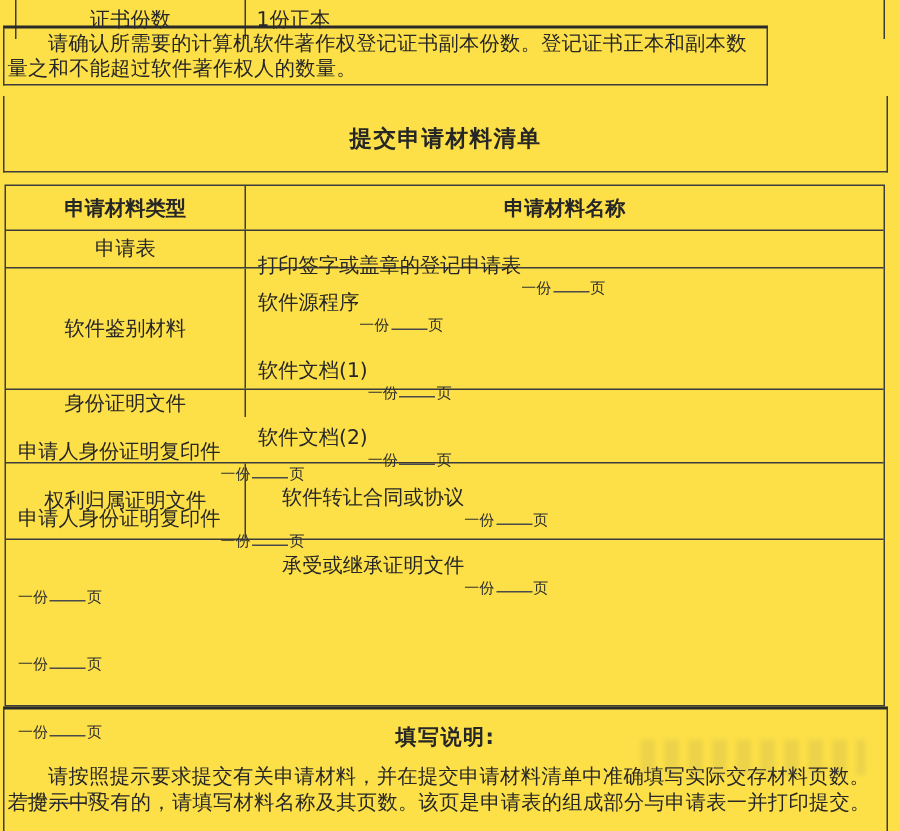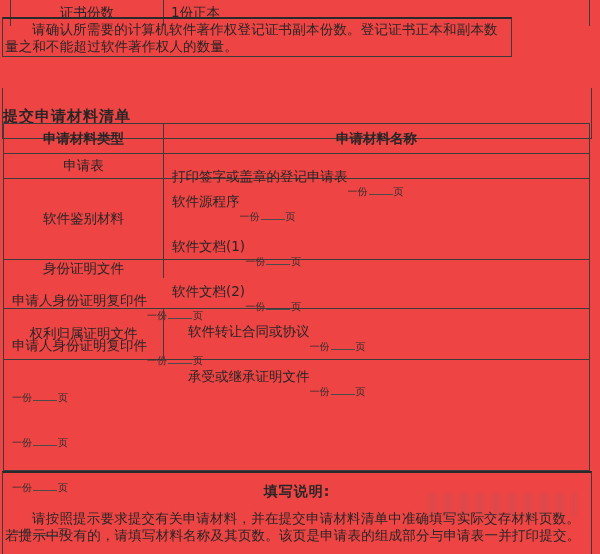--- a/index.html
+++ b/index.html
@@ -1,18 +1,18 @@
 <!DOCTYPE html>
 <html><head>
 <meta charset="utf-8">
 <style>
   * { margin:0; padding:0; box-sizing:border-box; }
   html,body { background:#ffffff; }
   .page {
-    position:relative; width:600px; height:554px; background:#ef4444;
+    position:relative; width:600px; height:554px; background:#fde047;
     font-family:"DejaVu Sans", sans-serif; color:#262626; overflow:hidden;
   }
   
   .toprow {
     position:absolute; top:0; left:10px; width:580px; height:26px;
     border-left:1px solid #3c3c3c; border-right:1px solid #3c3c3c;
     display:flex; align-items:stretch; font-size:13.5px;
   }
   .toprow-label {
     width:153px; border-right:1px solid #3c3c3c;
@@ -25,21 +25,21 @@
     border:1px solid #3c3c3c; border-top:2px solid #2a2a2a;
     padding:2px 2px 0 2px;
   }
   .notice-box p, .footer-box p {
     font-size:13.5px; line-height:17px; text-indent:2em; letter-spacing:0.2px;
   }
   
   .title-box {
     position:absolute; top:64px; left:2px; width:590px; height:51px;
     border:1px solid #3c3c3c; border-top:none;
-    display:flex; align-items:center; justify-content:flex-start;margin-top:24px;
+    display:flex; align-items:center; justify-content:center;
   }
   .list-title { font-size:15px; font-weight:bold; letter-spacing:1px; padding-top:6px; }
   
   .mtable {
     position:absolute; top:123px; left:3px; width:587px; height:348px;
     border:1px solid #3c3c3c; font-size:13.5px;
   }
   .hrow { height:29px; display:flex; font-weight:bold; }
   .hcell { display:flex; align-items:center; justify-content:center; }
   .c1 { width:160px; border-right:1px solid #3c3c3c; }

